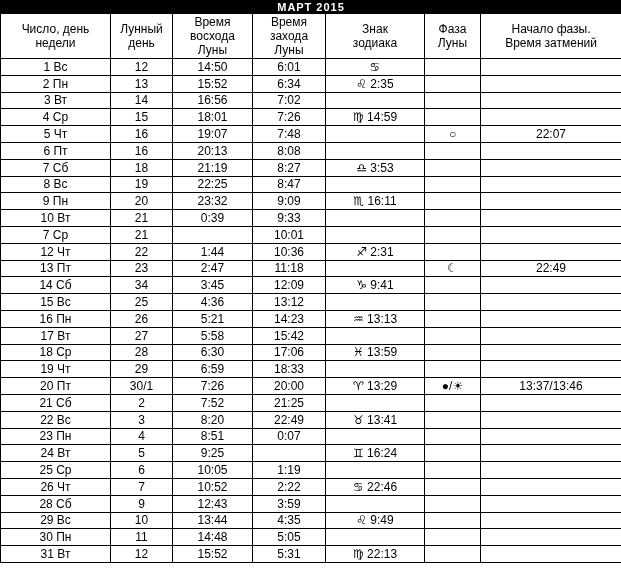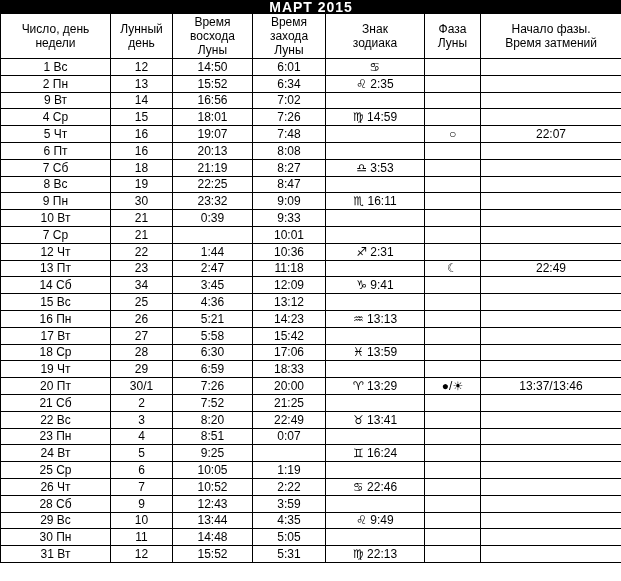--- a/index.html
+++ b/index.html
@@ -25,21 +25,21 @@
     text-align: center;
     vertical-align: middle;
     padding: 0;
     font-weight: normal;
     overflow: hidden;
   }
   .title-row th {
     background: #000000;
     color: #ffffff;
     font-weight: bold;
-    font-size: 14px;
+    font-size: 11px;
     height: 12px;
     letter-spacing: 1px;
     line-height: 12px;
   }
   .head-row th {
     height: 44px;
     font-size: 12px;
     line-height: 1.18;
     white-space: pre-line;
   }
@@ -100,21 +100,21 @@
         <tr>
           <td>2 Пн</td>
           <td>13</td>
           <td>15:52</td>
           <td>6:34</td>
           <td>♌ 2:35</td>
           <td></td>
           <td></td>
         </tr>
         <tr>
-          <td>9 Вт</td>
+          <td>3 Вт</td>
           <td>14</td>
           <td>16:56</td>
           <td>7:02</td>
           <td></td>
           <td></td>
           <td></td>
         </tr>
         <tr>
           <td>4 Ср</td>
           <td>15</td>
@@ -155,21 +155,21 @@
           <td>8 Вс</td>
           <td>19</td>
           <td>22:25</td>
           <td>8:47</td>
           <td></td>
           <td></td>
           <td></td>
         </tr>
         <tr>
           <td>9 Пн</td>
-          <td>30</td>
+          <td>20</td>
           <td>23:32</td>
           <td>9:09</td>
           <td>♏ 16:11</td>
           <td></td>
           <td></td>
         </tr>
         <tr>
           <td>10 Вт</td>
           <td>21</td>
           <td>0:39</td>

